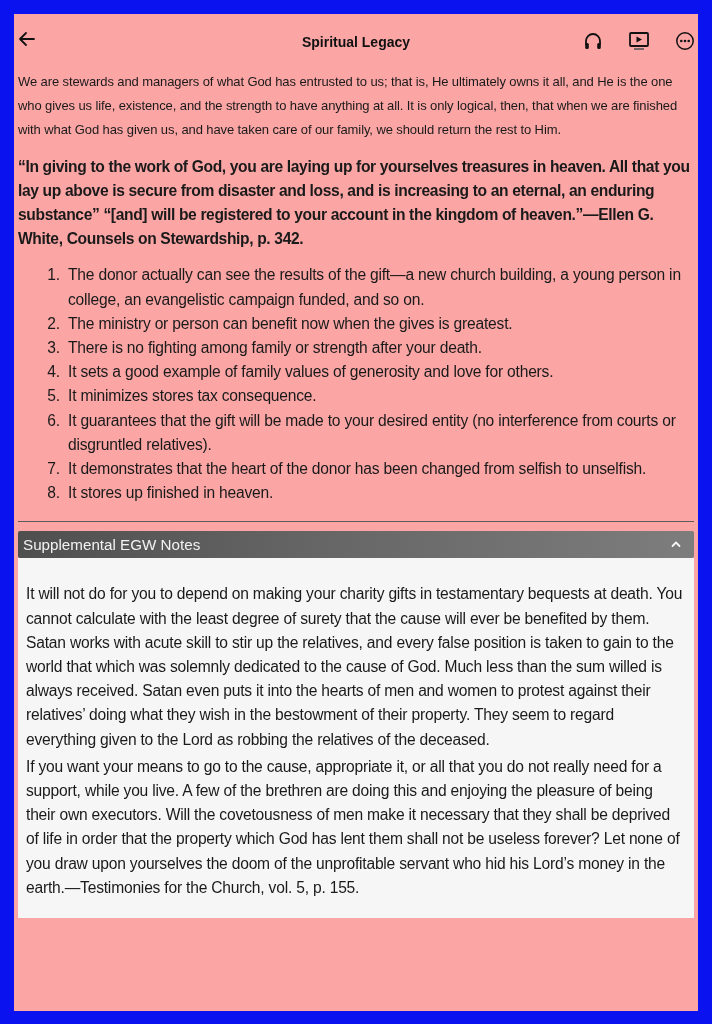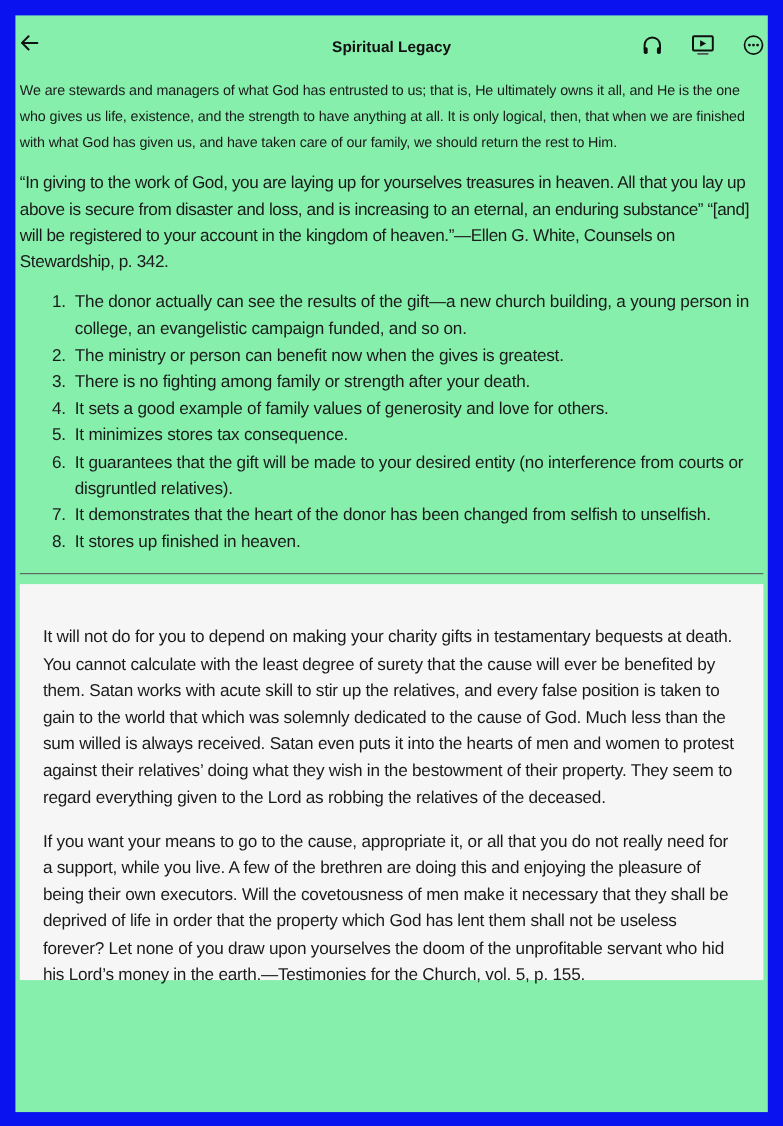--- a/index.html
+++ b/index.html
@@ -5,21 +5,21 @@
   html, body { margin: 0; padding: 0; }
   body {
     width: 712px; height: 1024px; overflow: hidden;
     background: #0a12f0;
     font-family: "Liberation Sans", "DejaVu Sans", sans-serif;
     color: #1a1a1a;
   }
   .frame {
     position: absolute; left: 14px; top: 14px;
     width: 684px; height: 997px;
-    background: #86efac; overflow: hidden;
+    background: #fca5a5; overflow: hidden;
   }
   .topbar {
     position: relative; height: 56px;
     display: flex; align-items: center;
   }
   .back {
     position: absolute; left: 2px; top: 14px;
     width: 22px; height: 22px; display: flex; align-items: center; justify-content: center;
     cursor: pointer;
   }
@@ -28,21 +28,21 @@
     text-align: center; font-weight: bold; font-size: 14px; color: #111;
     pointer-events: none;
   }
   .actions { position: absolute; right: 2px; top: 16px; display: flex; gap: 24px; align-items: center; }
   .actions .ic { width: 22px; height: 22px; display: flex; align-items: center; justify-content: center; cursor: pointer; }
   .content { padding: 0 4px 0 4px; }
   p.para {
     margin: 0 0 12px 0;
     font-size: 13px; line-height: 24.2px; letter-spacing: -0.1px;
   }
-  p.quote { font-size: 15.6px; letter-spacing: -0.35px; }
+  p.quote { font-size: 15.6px; letter-spacing: -0.35px; font-weight: bold; }
   ol.adv {
     margin: 12px; padding: 0 0 0 34px;
     font-size: 15.6px; line-height: 24.2px; letter-spacing: -0.2px;
   }
   ol.adv li { padding-left: 4px; }
   .divider {
     height: 0; border-top: 1.5px solid #5b5b5b;
     margin: 16px 4px 9px 4px;
   }
   .sec-head {
@@ -50,21 +50,21 @@
     background: linear-gradient(90deg, #4f4f4f 0%, #666 45%, #7d7d7d 100%);
     color: #f2f2f2; font-size: 15.2px; display: flex; align-items: center;
     padding: 0 0 0 5px; position: relative; cursor: pointer;
   }
   .sec-head .chev { position: absolute; right: 10px; top: 5px; width: 16px; height: 16px; }
   .sec-body {
     margin: 0 4px; background: #f6f6f7;
     padding: 21px 6px 14px 5px; height: 360px; box-sizing: border-box;
     font-size: 15.6px; line-height: 24.2px; letter-spacing: -0.2px;
   }
-  .sec-body p { margin: 16px; }
+  .sec-body p { margin: 3px; }
 </style>
 </head>
 <body>
 
 <div class="frame">
   <div class="topbar">
     <div class="back">
       <svg width="18" height="18" viewBox="0 0 18 18">
         <path d="M16 9H2 M8 3L2 9L8 15" fill="none" stroke="#111" stroke-width="1.8" stroke-linecap="round" stroke-linejoin="round"></path>
       </svg>
@@ -106,17 +106,23 @@
       <li>It sets a good example of family values of generosity and love for others.</li>
       <li>It minimizes stores tax consequence.</li>
       <li>It guarantees that the gift will be made to your desired entity (no interference from courts or disgruntled relatives).</li>
       <li>It demonstrates that the heart of the donor has been changed from selfish to unselfish.</li>
       <li>It stores up finished in heaven.</li>
     </ol>
   </div>
 
   <div class="divider"></div>
 
+  <div class="sec-head">
+    <span>Supplemental EGW Notes</span>
+    <svg class="chev" viewBox="0 0 16 16">
+      <path d="M4.5 10L8 6.5L11.5 10" fill="none" stroke="#f5f5f5" stroke-width="1.8" stroke-linecap="round" stroke-linejoin="round"></path>
+    </svg>
+  </div>
   <div class="sec-body">
     <p>It will not do for you to depend on making your charity gifts in testamentary bequests at death. You cannot calculate with the least degree of surety that the cause will ever be benefited by them. Satan works with acute skill to stir up the relatives, and every false position is taken to gain to the world that which was solemnly dedicated to the cause of God. Much less than the sum willed is always received. Satan even puts it into the hearts of men and women to protest against their relatives’ doing what they wish in the bestowment of their property. They seem to regard everything given to the Lord as robbing the relatives of the deceased.</p>
     <p>If you want your means to go to the cause, appropriate it, or all that you do not really need for a support, while you live. A few of the brethren are doing this and enjoying the pleasure of being their own executors. Will the covetousness of men make it necessary that they shall be deprived of life in order that the property which God has lent them shall not be useless forever? Let none of you draw upon yourselves the doom of the unprofitable servant who hid his Lord’s money in the earth.—Testimonies for the Church, vol. 5, p. 155.</p>
   </div>
 </div>
 
 </body></html>

